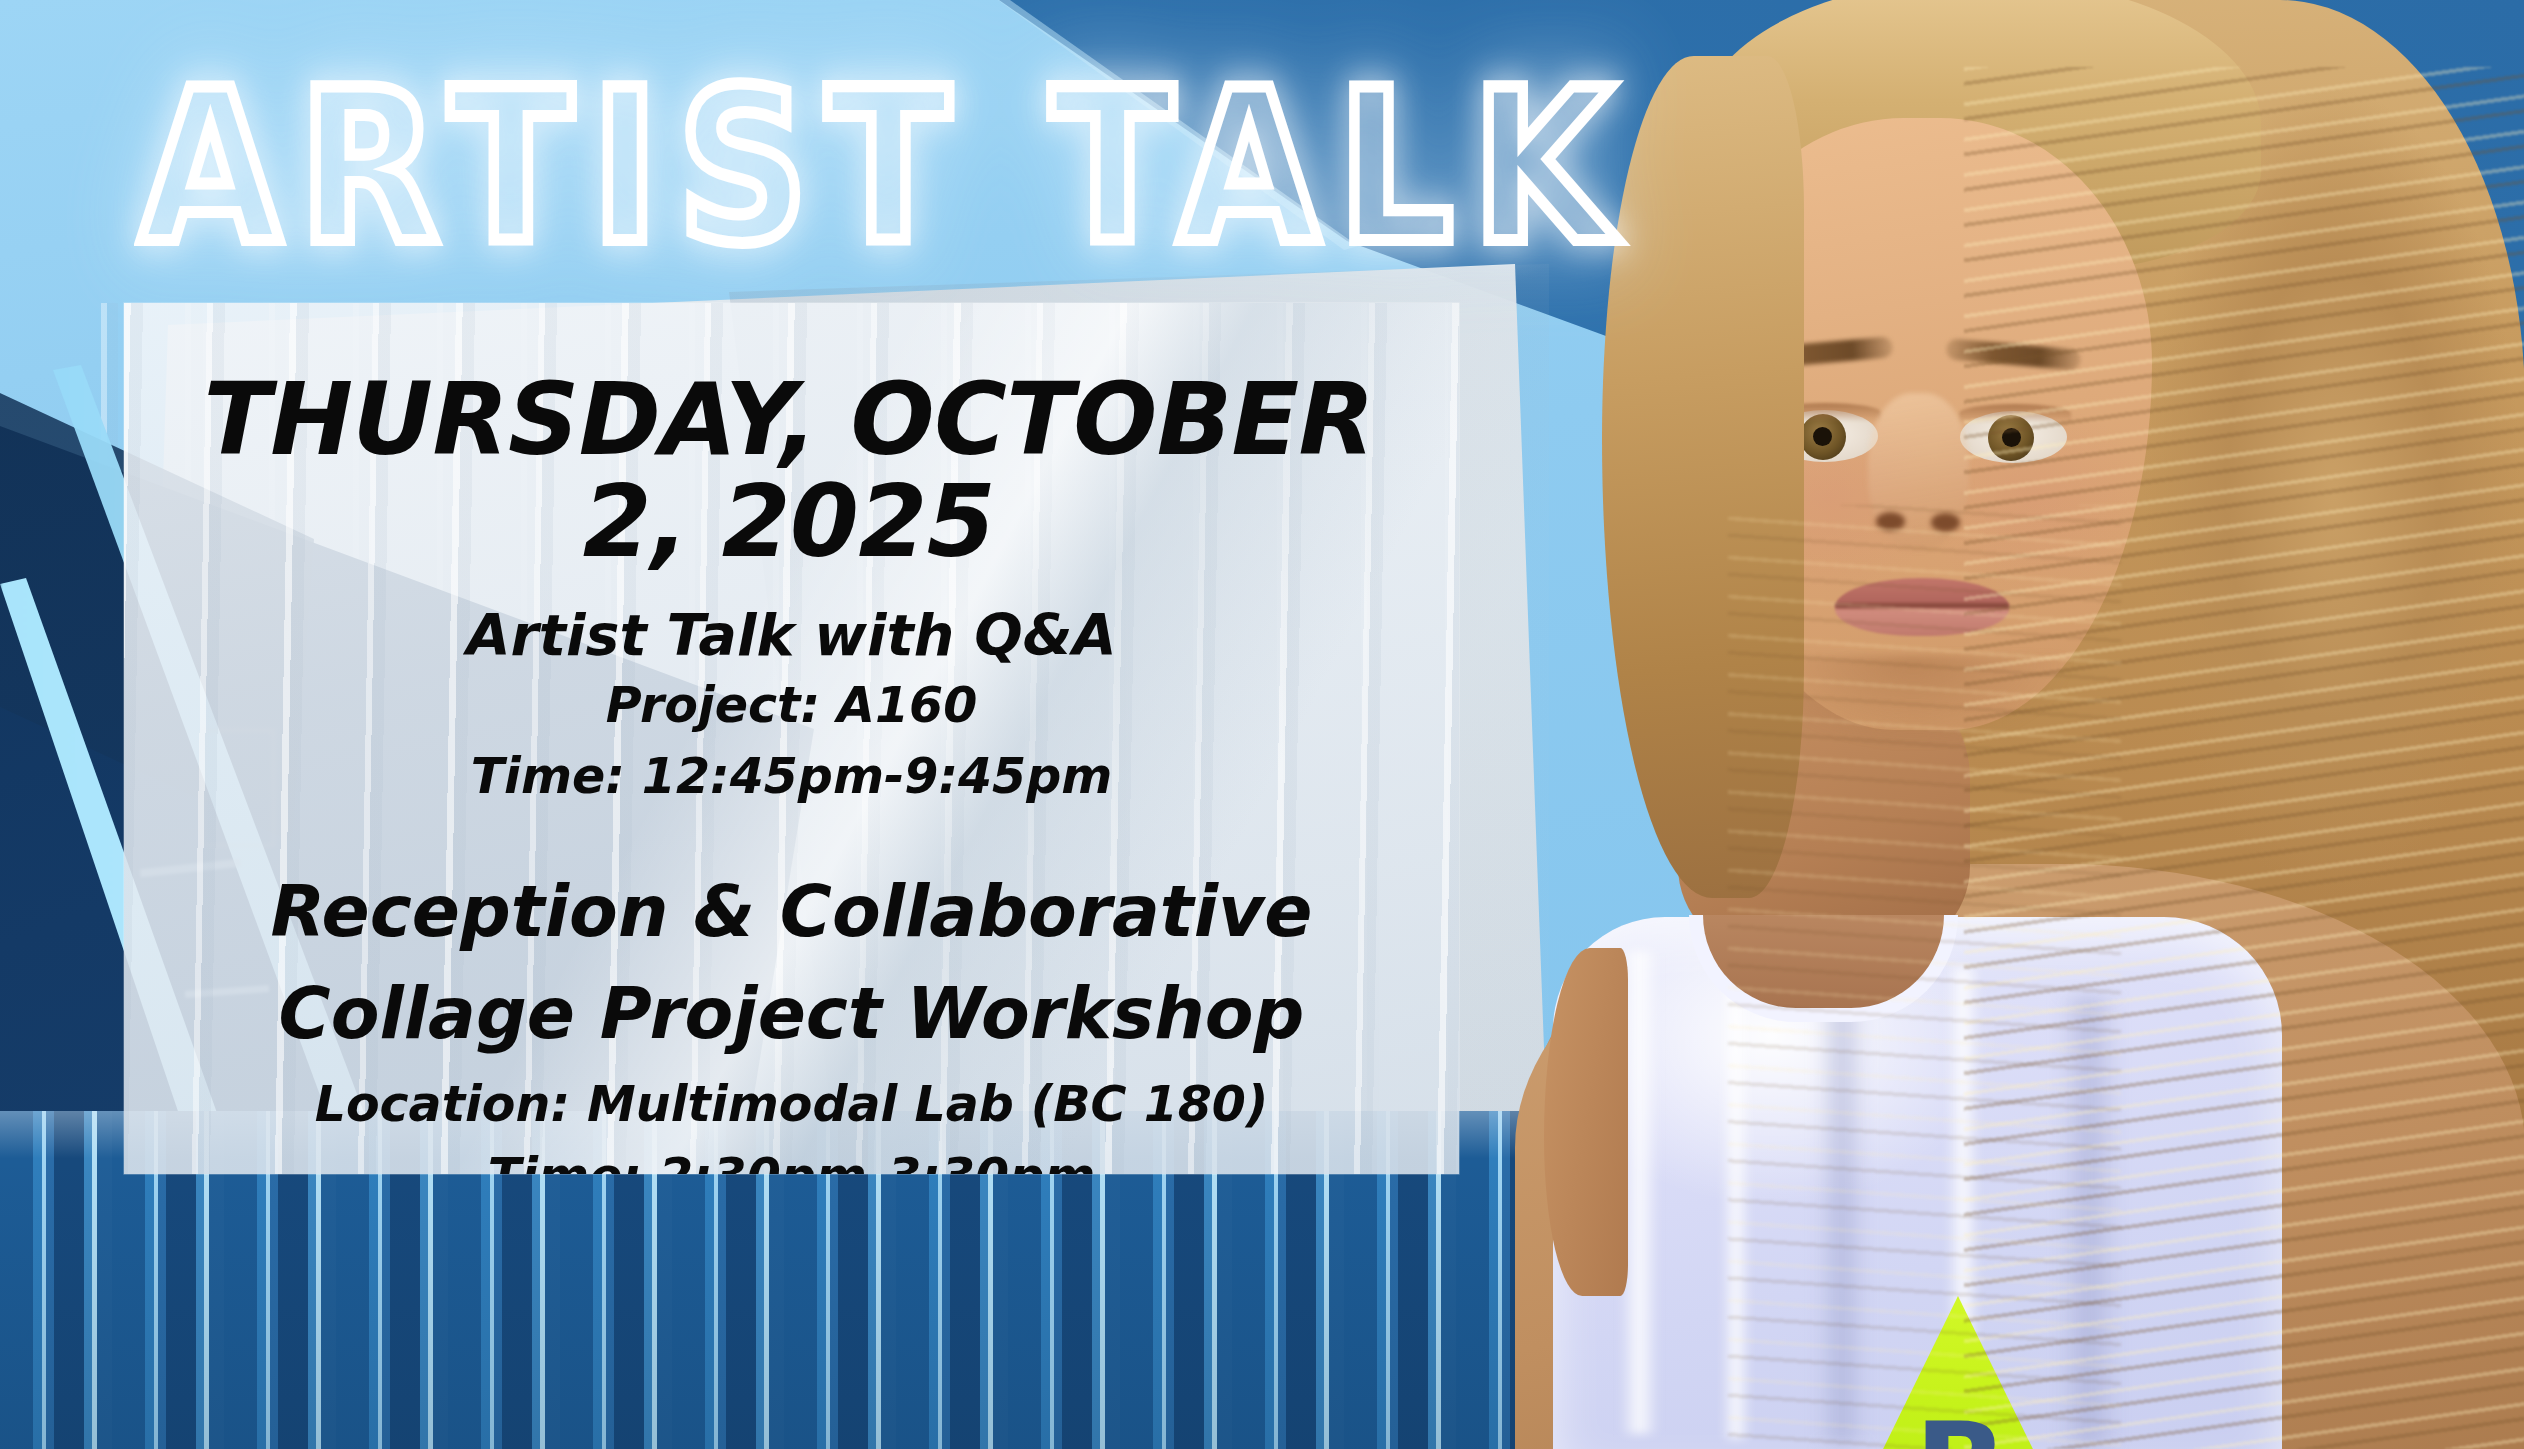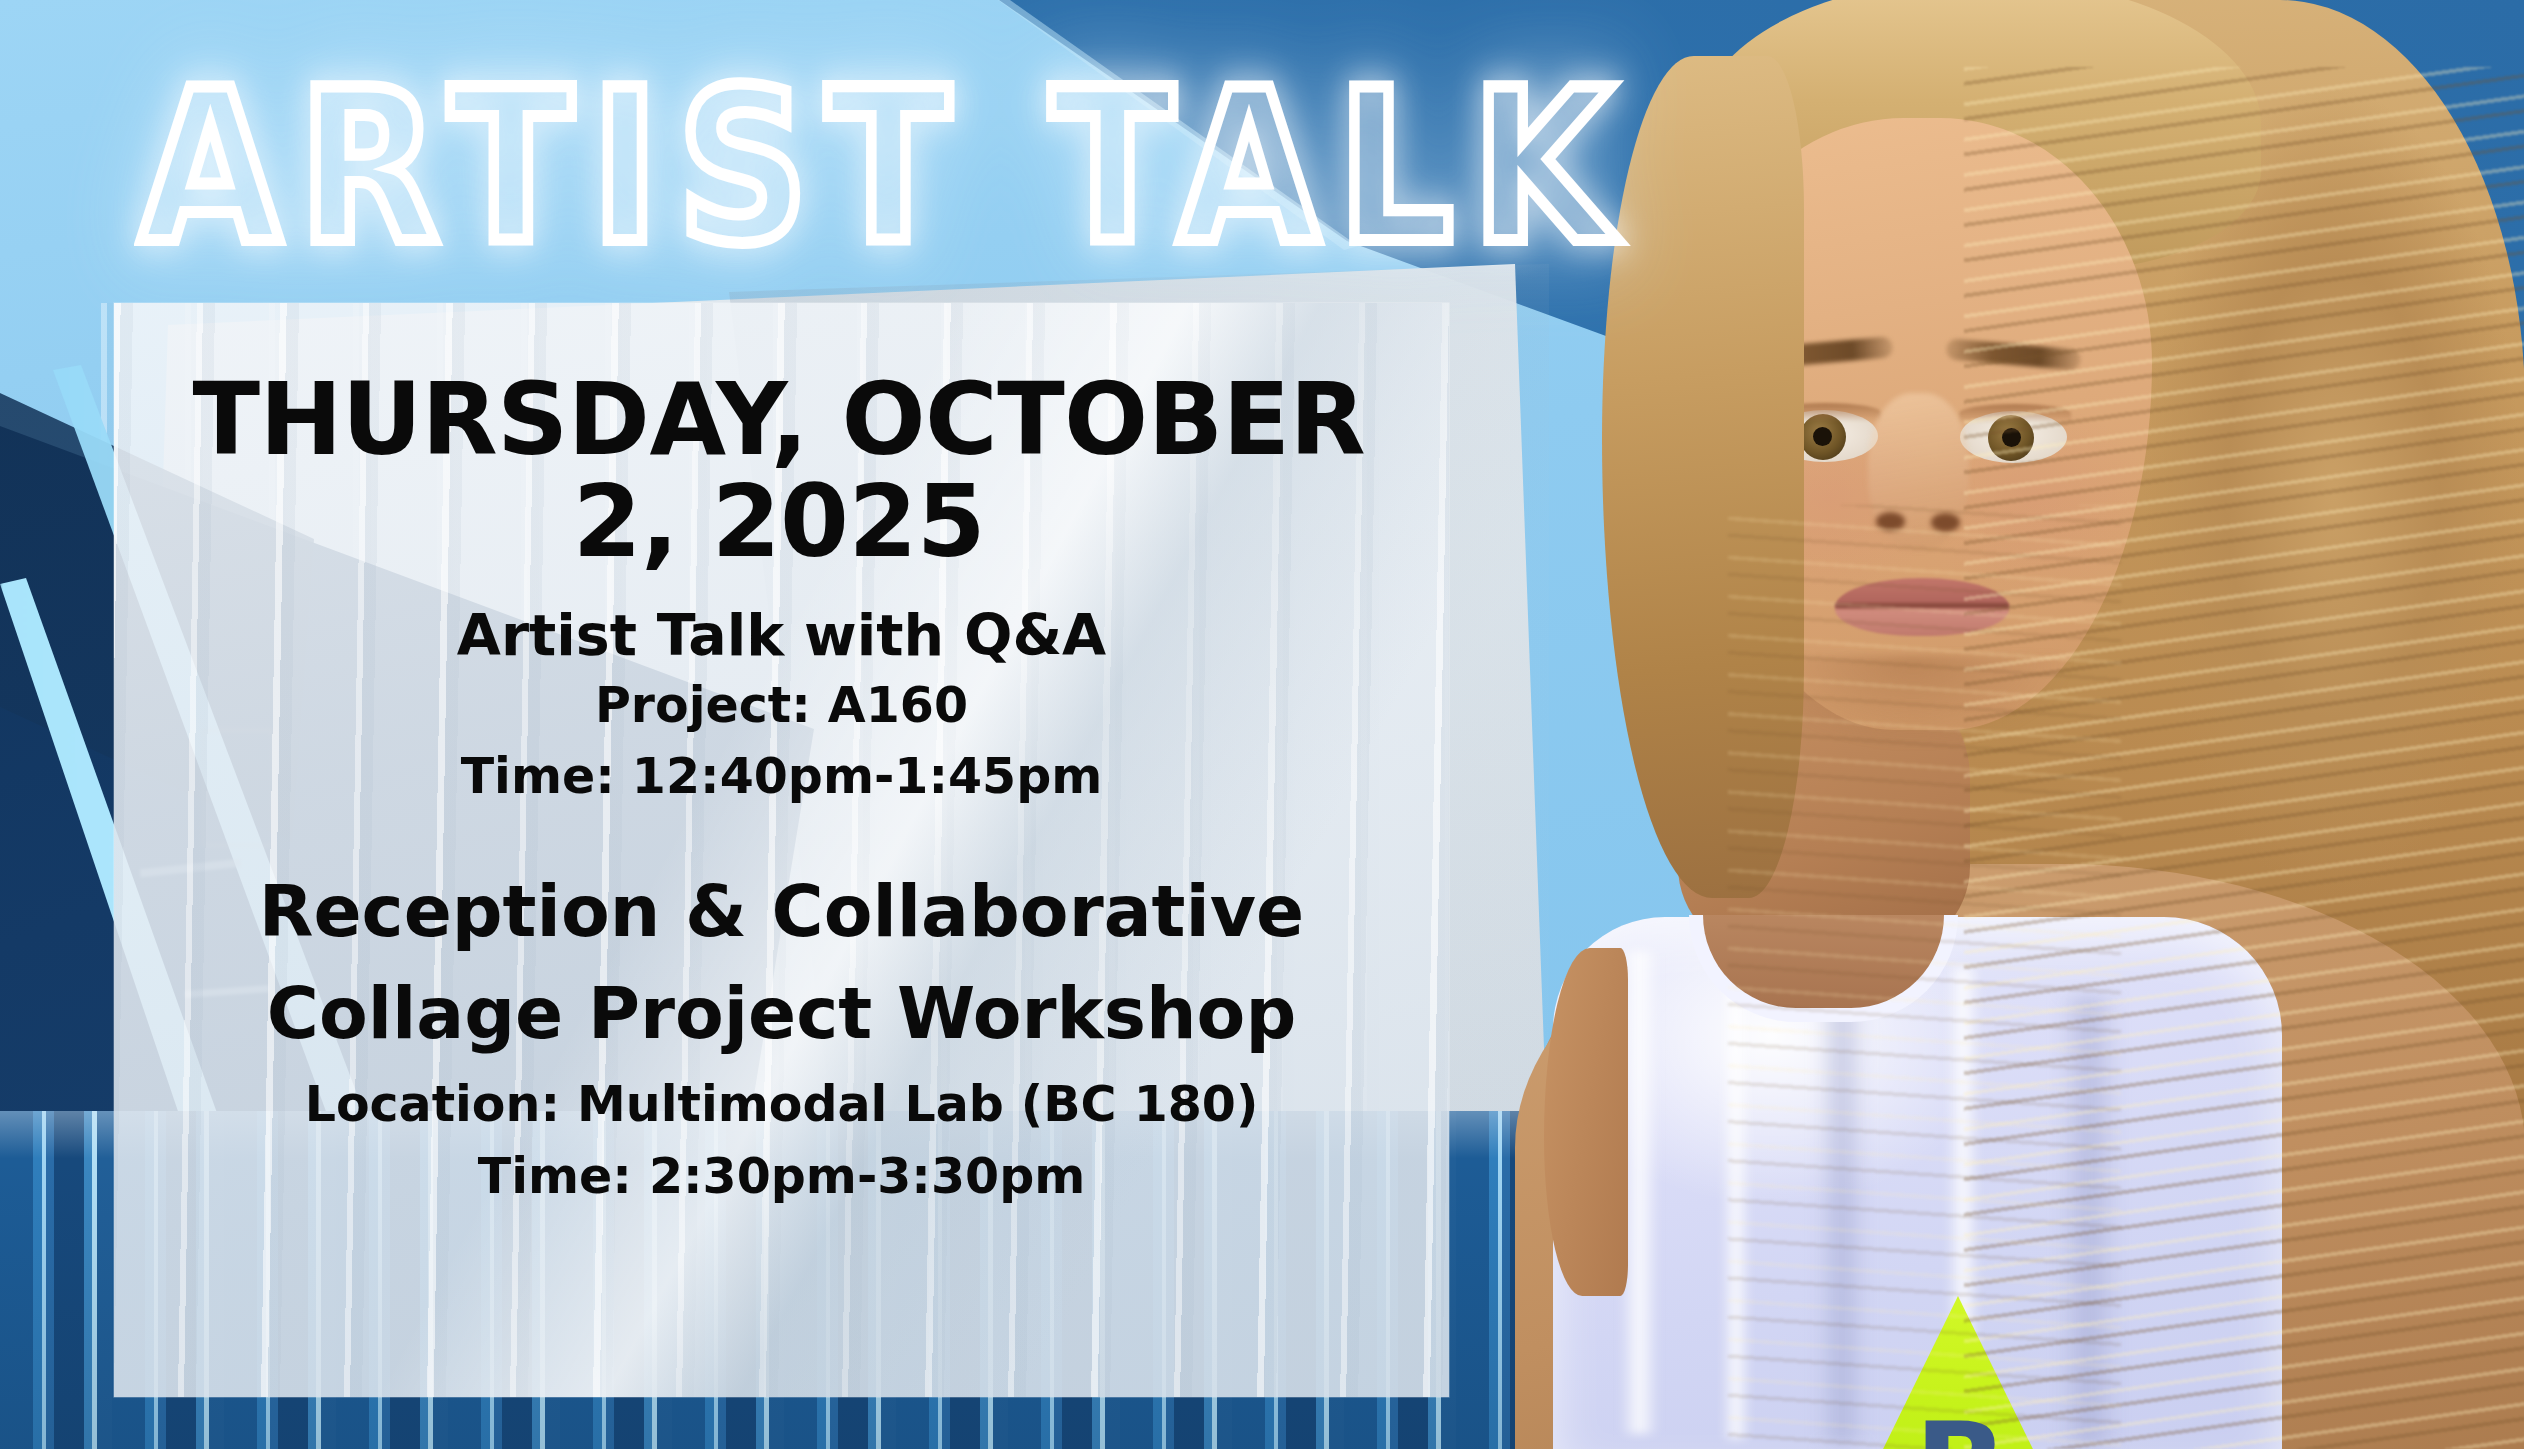--- a/index.html
+++ b/index.html
@@ -122,31 +122,32 @@
     white-space: nowrap;
     transform: scaleY(1.14) scaleX(.98);
     transform-origin: left top;
     filter: drop-shadow(0 0 14.6px rgba(255,255,255,.95))
             drop-shadow(0 0 39px rgba(220,242,255,.75));
   }
 
   
   .card {
     position: absolute;
-    left: 114px;
+    left: 124px;
     top: 303px;
     width: 1335px;
-    height: 1094px;
+    height: 871px;
     background: linear-gradient(170deg,
         rgba(241,245,249,.90) 0%,
         rgba(232,238,244,.88) 38%,
         rgba(223,231,239,.88) 72%,
         rgba(214,224,234,.90) 100%);
     box-shadow: 0 0 0 0.6px rgba(255,255,255,.35);
     overflow: hidden;
+    font-style: italic;
   }
   .card-inner {
     position: relative;
     width: 100%;
     height: 100%;
     padding: 0;
     box-sizing: border-box;
     text-align: center;
     color: #0a0a0a;
     font-family: "DejaVu Sans", sans-serif;
@@ -454,21 +455,21 @@
     <div class="card-slats"></div>
     <div class="card-sheen"></div>
 
     <div class="card-inner">
       <div class="card-text">
 
         <div class="line-date">THURSDAY, OCTOBER 2, 2025</div>
 
         <div class="line-h1">Artist Talk with Q&amp;A</div>
         <div class="line-sub">Project: A160</div>
-        <div class="line-sub">Time: 12:40pm-1:45pm</div>
+        <div class="line-sub">Time: 12:45pm-9:45pm</div>
 
         <div class="block-gap"></div>
 
         <div class="line-h2">Reception &amp; Collaborative Collage Project Workshop</div>
         <div class="line-sub">Location: Multimodal Lab (BC 180)</div>
         <div class="line-sub">Time: 2:30pm-3:30pm</div>
 
       </div>
     </div>
   </div>

